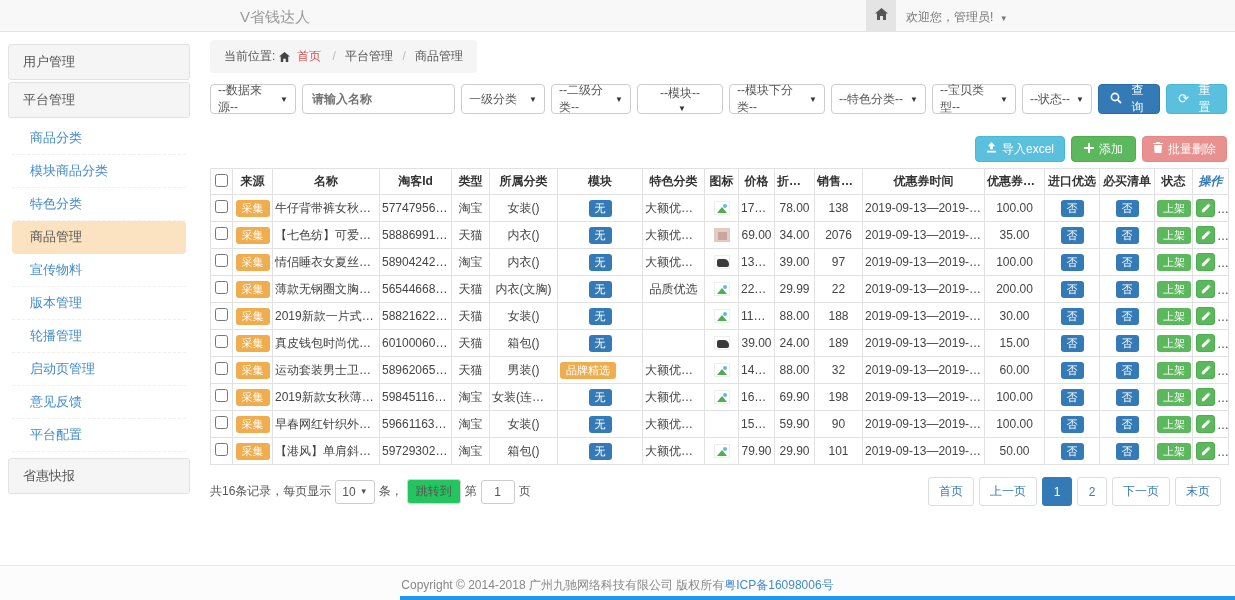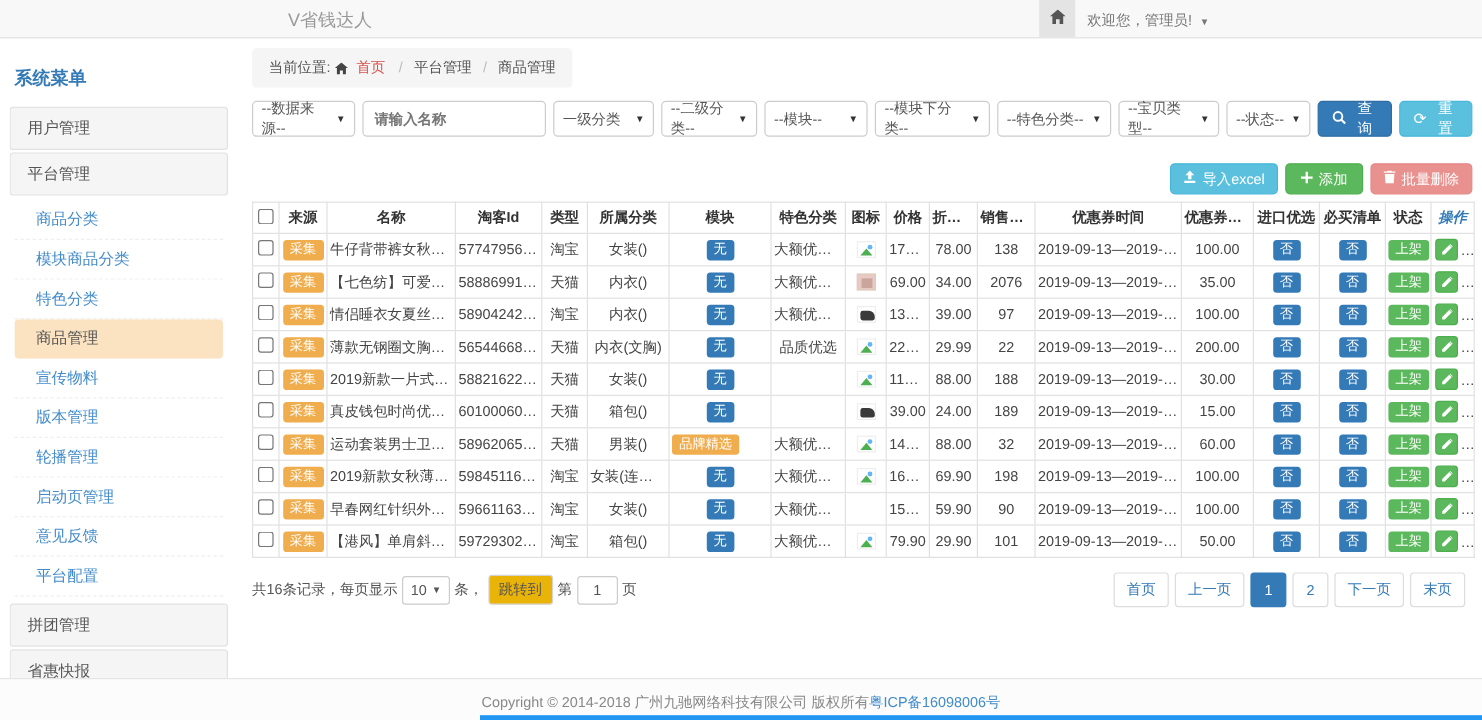--- a/index.html
+++ b/index.html
@@ -64,21 +64,21 @@
   .thumb.dark::after { content:""; position:absolute; left:2px; top:3px; width:12px; height:8px; background:#3a3a3a; border-radius:2px 5px 2px 2px; }
   .opbtn { display:inline-flex; align-items:center; justify-content:center; width:19px; height:18px; border-radius:3px; border:1px solid transparent; cursor:pointer; padding:0; margin:0 1px; }
   .opbtn.edit { background:#5cb85c; border-color:#4cae4c; }
   .opbtn.del { background:#d9534f; border-color:#d43f3a; }
 
   
   .pagerow { display:flex; align-items:center; justify-content:space-between; margin-top:12px; width:1017px; }
   .pageleft { display:flex; align-items:center; gap:4px; color:#555; }
   .mini-sel { display:inline-flex; align-items:center; gap:4px; border:1px solid #ccc; border-radius:3px; background:#fff; height:24px; padding:0 6px; cursor:pointer; }
   .mini-sel .caret { font-size:8px; }
-  .jump-chip { background:#eab308; border:1px solid #d4d4d4; border-radius:3px; padding:3px 8px; color:#555; cursor:pointer; }
+  .jump-chip { background:#22c55e; border:1px solid #d4d4d4; border-radius:3px; padding:3px 8px; color:#555; cursor:pointer; }
   .page-input { width:34px; height:24px; border:1px solid #ccc; border-radius:3px; text-align:center; font-family:inherit; font-size:12px; color:#555; }
   .pager { display:flex; gap:5px; margin-right:6px; }
   .pager-btn { min-width:30px; text-align:center; border:1px solid #ddd; background:#fff; color:#337ab7; border-radius:3px; padding:5px 10px; cursor:pointer; font-family:inherit; font-size:12px; }
   .pager-btn.active { background:#337ab7; border-color:#337ab7; color:#fff; }
 
   
   .app-footer { position:absolute; left:0; right:0; bottom:0; height:35px; background:#fcfcfc; border-top:1px solid #e5e5e5; text-align:center; padding-top:11px; color:#888; }
   .app-footer a { color:#428bca; text-decoration:none; }
   .bottom-bar { position:absolute; bottom:0; left:400px; right:0; height:4px; background:#2196f3; cursor:pointer; }
 </style>
@@ -96,37 +96,35 @@
           </svg>
       </span>
     </div>
     <div class="welcome">
       <span>欢迎您，管理员!</span>
       <span class="caret">▼</span>
     </div>
   </header>
 
   <aside class="sidebar">
-    <div class="menu-title">系统菜单</div>
     <nav id="sidebar-menu">
         <div class="menu-group">用户管理</div>
         <div class="menu-group">平台管理</div>
         <div class="submenu">
           <div class="menu-link">商品分类</div>
           <div class="menu-link">模块商品分类</div>
           <div class="menu-link">特色分类</div>
           <div class="menu-link active">商品管理</div>
           <div class="menu-link">宣传物料</div>
           <div class="menu-link">版本管理</div>
           <div class="menu-link">轮播管理</div>
           <div class="menu-link">启动页管理</div>
           <div class="menu-link">意见反馈</div>
           <div class="menu-link">平台配置</div>
         </div>
-        <div class="menu-group">拼团管理</div>
         <div class="menu-group">省惠快报</div>
       </nav>
   </aside>
 
   <main class="main">
 
     <div class="breadcrumb">
       <span>当前位置:</span>
       <span class="crumb-home-ic">
         <svg width="11" height="10" viewBox="0 0 13 12">
@@ -146,21 +144,21 @@
         </div>
         <input class="ftext" placeholder="请输入名称" style="width: 153px;">
         <div class="fsel" style="width: 84px;">
           <span>一级分类</span>
           <span class="caret">▼</span>
         </div>
         <div class="fsel" style="width: 80px;">
           <span>--二级分类--</span>
           <span class="caret">▼</span>
         </div>
-        <div class="fsel" style="width: 86px;">
+        <div class="fsel" style="width: 86px; flex-direction: column;">
           <span>--模块--</span>
           <span class="caret">▼</span>
         </div>
         <div class="fsel" style="width: 96px;">
           <span>--模块下分类--</span>
           <span class="caret">▼</span>
         </div>
         <div class="fsel" style="width: 95px; text-align: center;">
           <span>--特色分类--</span>
           <span class="caret">▼</span>

